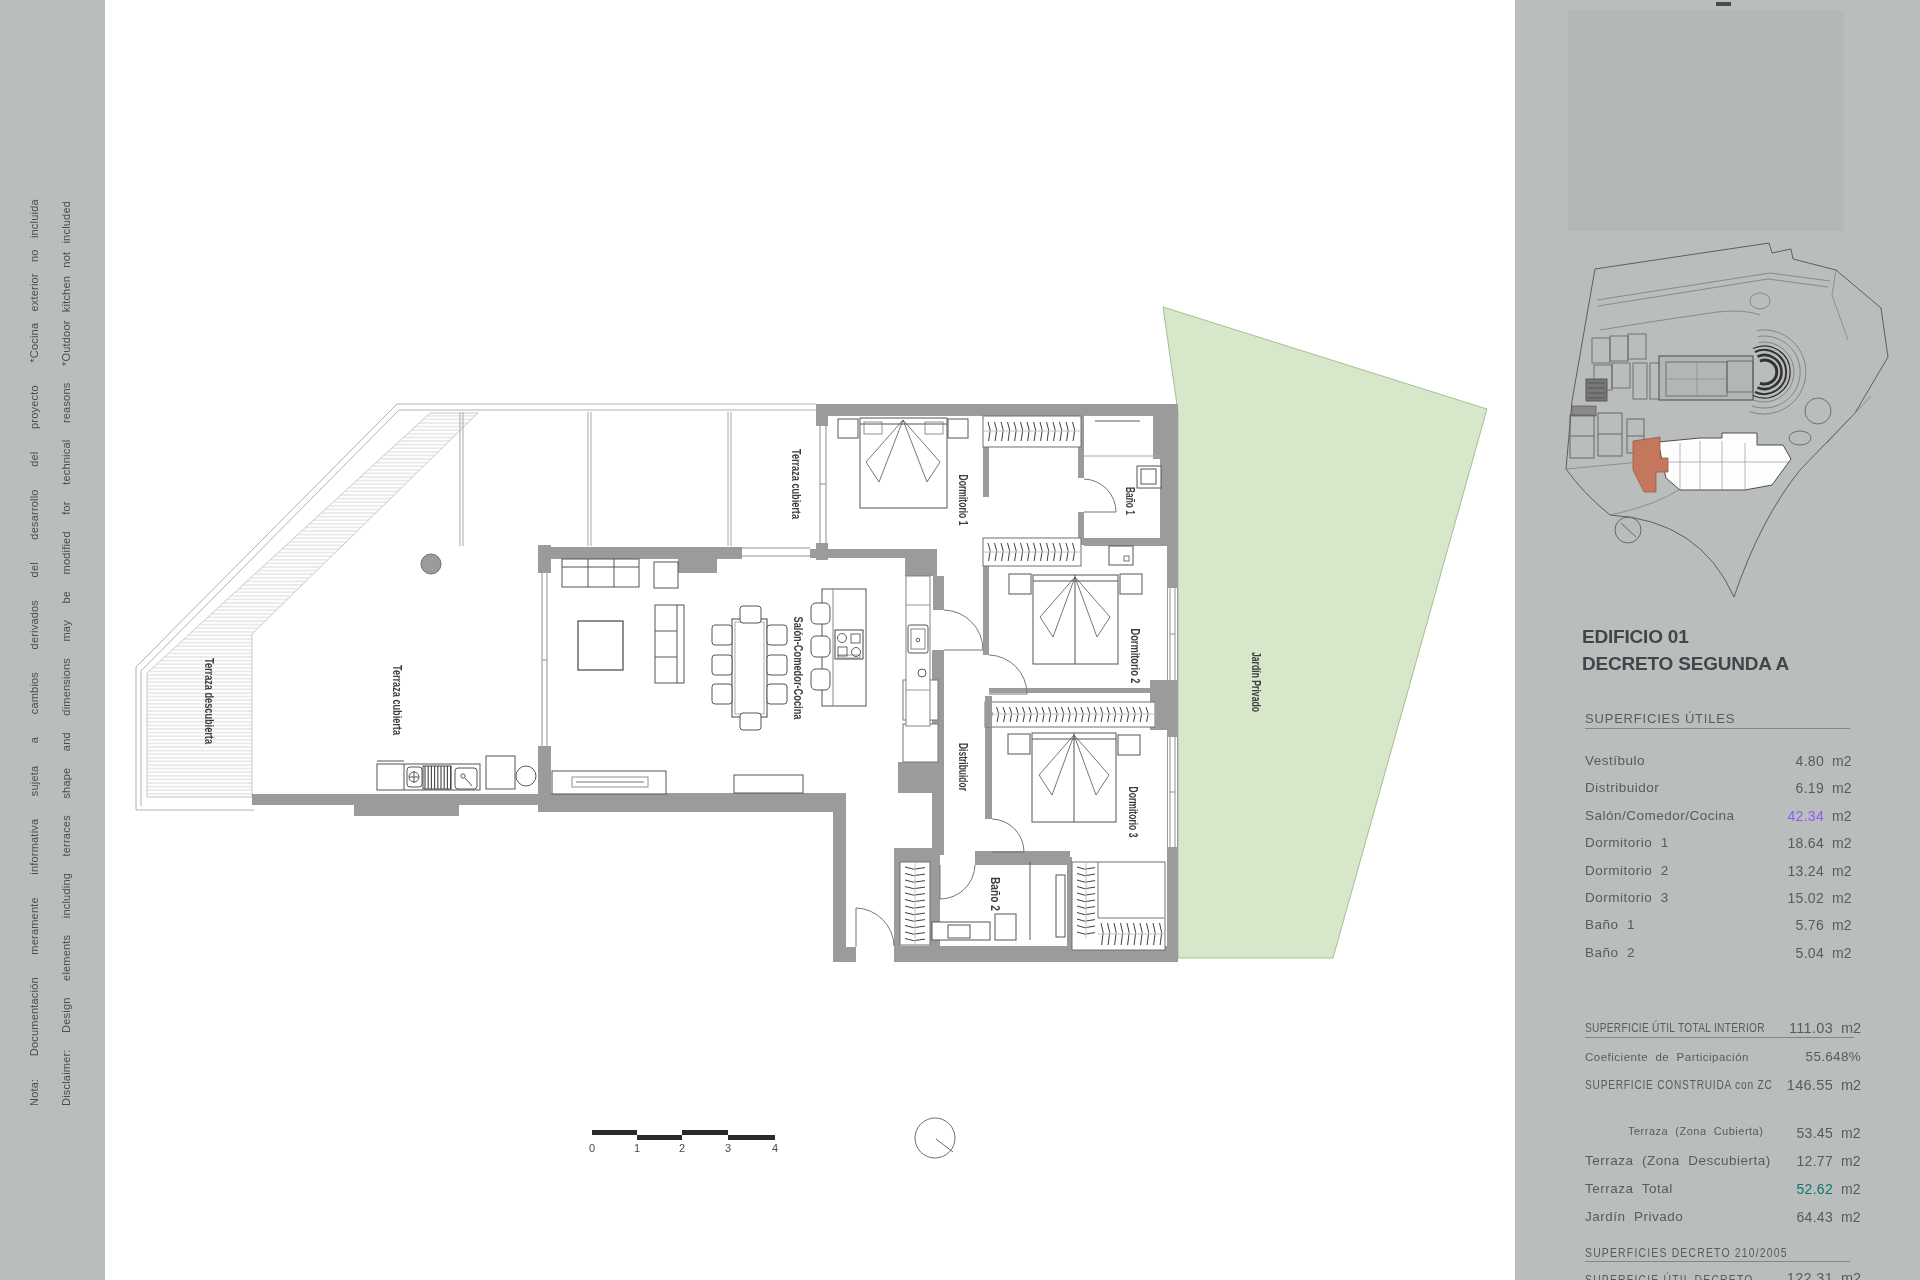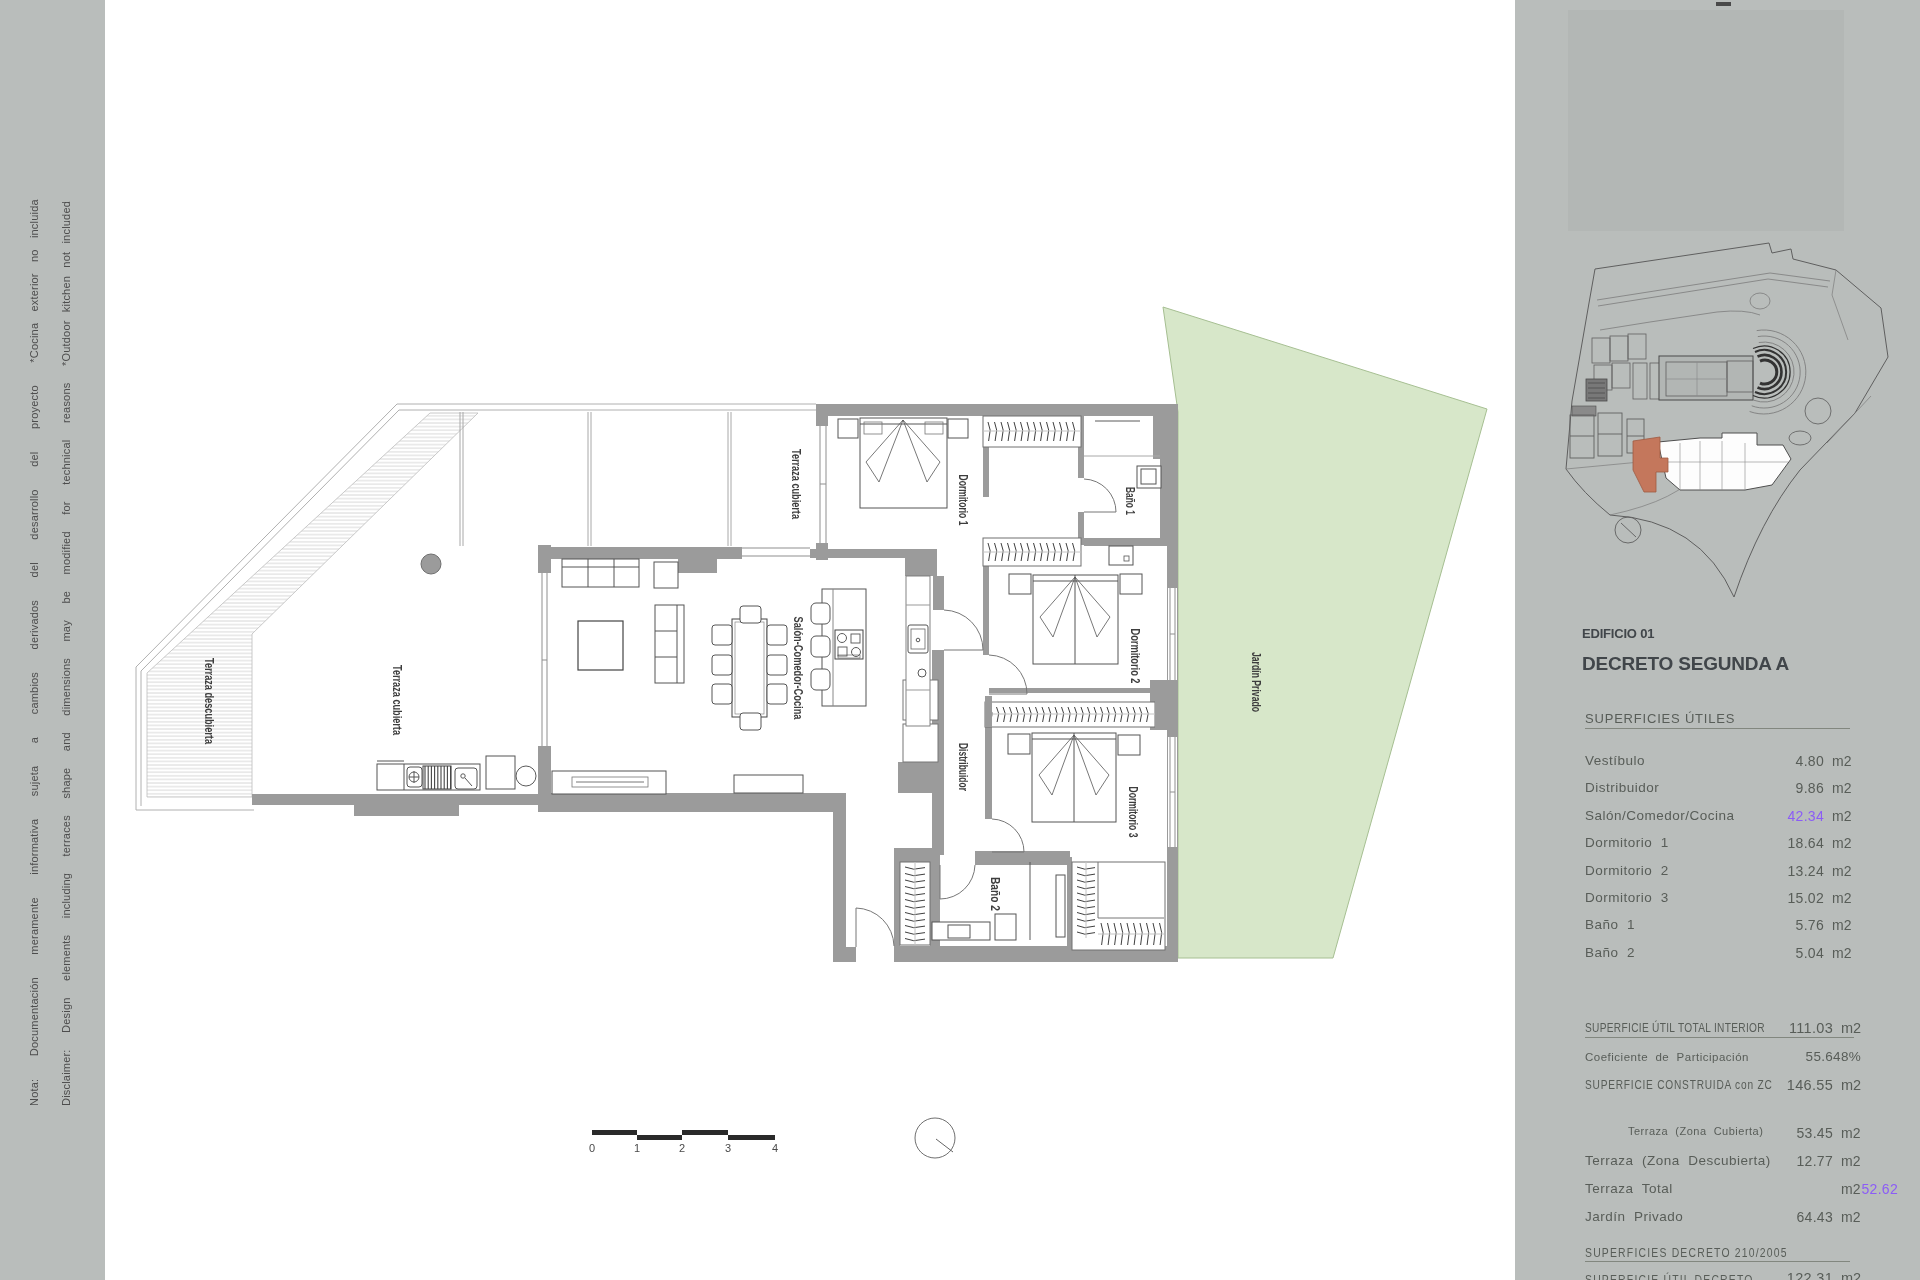--- a/index.html
+++ b/index.html
@@ -543,37 +543,37 @@
       </g>
 
 <polygon points="1633,441 1660,437 1660,458 1668,458 1668,472 1656,472 1656,492 1644,492 1633,470" fill="#c4775c" stroke="#9e5a42" stroke-width="0.8"></polygon>
 
 <circle cx="1628" cy="530" r="13" fill="none" stroke="#5f5f5f" stroke-width="0.9"></circle>
       <line x1="1621" y1="523" x2="1636" y2="537" stroke="#5f5f5f" stroke-width="0.9"></line>
 
 <rect x="1716" y="2" width="15" height="4" fill="#4a4a4a"></rect>
 </svg>
 
-<div class="sb" style="left:1582px;top:626px;font-size:13px;font-weight:bold;letter-spacing:-0.2px;color:#41464a">EDIFICIO 01</div>
+<div class="sb" style="left:1582px;top:626px;font-size:19px;font-weight:bold;letter-spacing:-0.2px;color:#41464a">EDIFICIO 01</div>
 
 <div class="sb" style="left:1582px;top:653px;font-size:19px;font-weight:bold;letter-spacing:-0.2px;color:#41464a">DECRETO SEGUNDA A</div>
 
 <div class="sb" style="left:1585px;top:711px;font-size:13px;font-weight:normal;letter-spacing:0.8px;color:#585d58">SUPERFICIES ÚTILES</div>
 
 <div class="rule" style="left:1585px;top:728px;width:265px"></div>
 
 <div class="sb" style="left:1585px;top:753px;font-size:13.5px;font-weight:normal;letter-spacing:0.5px;color:#585d58">Vestíbulo</div>
 
 <div class="sb" style="left:1704px;top:753px;width:120px;text-align:right;font-size:14px;letter-spacing:0.3px;color:#585d58">4.80</div>
 
 <div class="sb" style="left:1832px;top:753px;font-size:14px;font-weight:normal;letter-spacing:0px;color:#585d58">m2</div>
 
 <div class="sb" style="left:1585px;top:780px;font-size:13.5px;font-weight:normal;letter-spacing:0.5px;color:#585d58">Distribuidor</div>
 
-<div class="sb" style="left:1704px;top:780px;width:120px;text-align:right;font-size:14px;letter-spacing:0.3px;color:#585d58">9.86</div>
+<div class="sb" style="left:1704px;top:780px;width:120px;text-align:right;font-size:14px;letter-spacing:0.3px;color:#585d58">6.19</div>
 
 <div class="sb" style="left:1832px;top:780px;font-size:14px;font-weight:normal;letter-spacing:0px;color:#585d58">m2</div>
 
 <div class="sb" style="left:1585px;top:808px;font-size:13.5px;font-weight:normal;letter-spacing:0.5px;color:#585d58">Salón/Comedor/Cocina</div>
 
 <div class="sb" style="left:1704px;top:808px;width:120px;text-align:right;font-size:14px;letter-spacing:0.3px;color:#8b5cf6">42.34</div>
 
 <div class="sb" style="left:1832px;top:808px;font-size:14px;font-weight:normal;letter-spacing:0px;color:#585d58">m2</div>
 
 <div class="sb" style="left:1585px;top:835px;font-size:13.5px;font-weight:normal;letter-spacing:0.5px;color:#585d58">Dormitorio&nbsp; 1</div>
@@ -631,21 +631,21 @@
 <div class="sb" style="left:1841px;top:1125px;font-size:14px;font-weight:normal;letter-spacing:0px;color:#585d58">m2</div>
 
 <div class="sb" style="left:1585px;top:1153px;font-size:13.5px;font-weight:normal;letter-spacing:0.5px;color:#585d58">Terraza&nbsp; (Zona&nbsp; Descubierta)</div>
 
 <div class="sb" style="left:1713px;top:1153px;width:120px;text-align:right;font-size:14px;letter-spacing:0.3px;color:#585d58">12.77</div>
 
 <div class="sb" style="left:1841px;top:1153px;font-size:14px;font-weight:normal;letter-spacing:0px;color:#585d58">m2</div>
 
 <div class="sb" style="left:1585px;top:1181px;font-size:13.5px;font-weight:normal;letter-spacing:0.5px;color:#585d58">Terraza&nbsp; Total</div>
 
-<div class="sb" style="left:1778px;top:1181px;width:120px;text-align:right;font-size:14px;letter-spacing:0.3px;color:#8b5cf6">52.62</div>
+<div class="sb" style="left:1713px;top:1181px;width:120px;text-align:right;font-size:14px;letter-spacing:0.3px;color:#0f766e">52.62</div>
 
 <div class="sb" style="left:1841px;top:1181px;font-size:14px;font-weight:normal;letter-spacing:0px;color:#585d58">m2</div>
 
 <div class="sb" style="left:1585px;top:1209px;font-size:13.5px;font-weight:normal;letter-spacing:0.5px;color:#585d58">Jardín&nbsp; Privado</div>
 
 <div class="sb" style="left:1713px;top:1209px;width:120px;text-align:right;font-size:14px;letter-spacing:0.3px;color:#585d58">64.43</div>
 
 <div class="sb" style="left:1841px;top:1209px;font-size:14px;font-weight:normal;letter-spacing:0px;color:#585d58">m2</div>
 
 <div class="sb" style="left:1585px;top:1245px;font-size:13px;transform:scaleX(0.8);transform-origin:0 50%;font-weight:normal;letter-spacing:1.5px;color:#585d58">SUPERFICIES DECRETO 210/2005</div>

